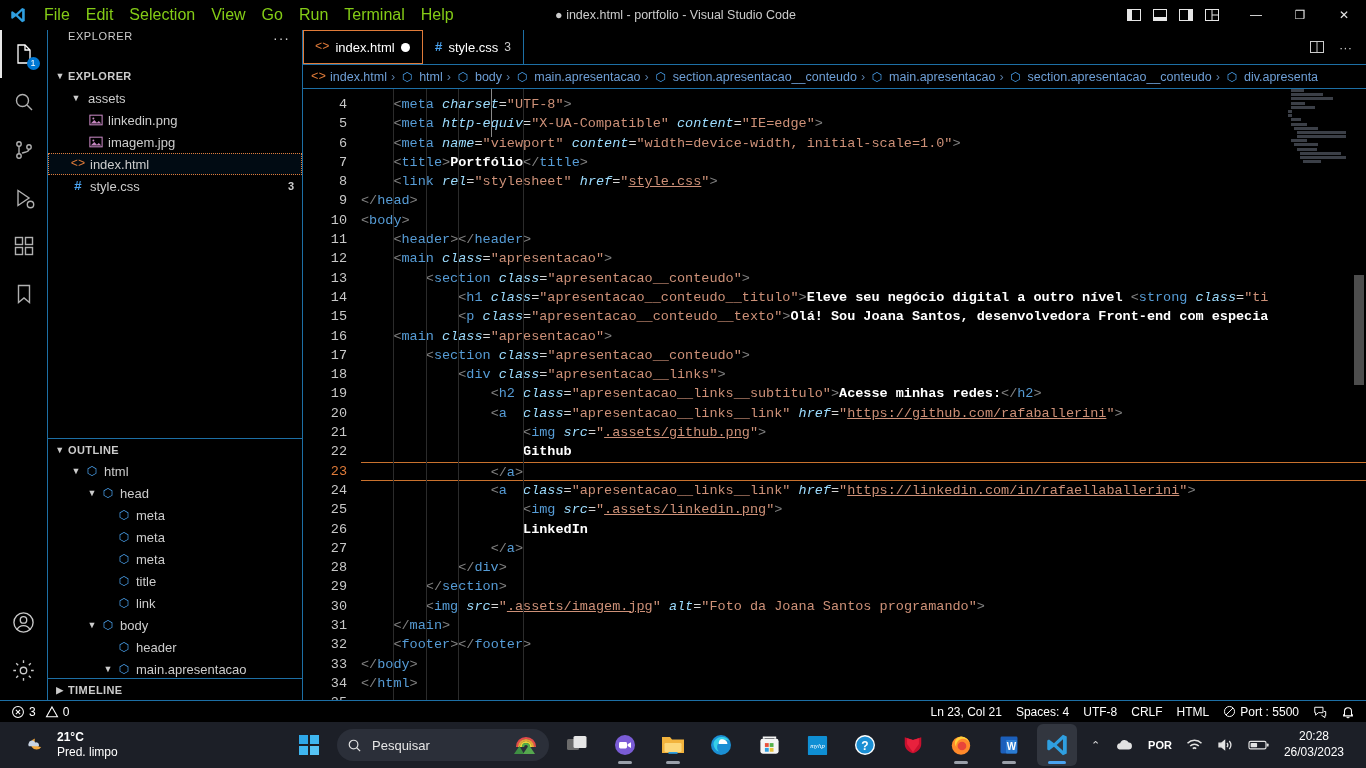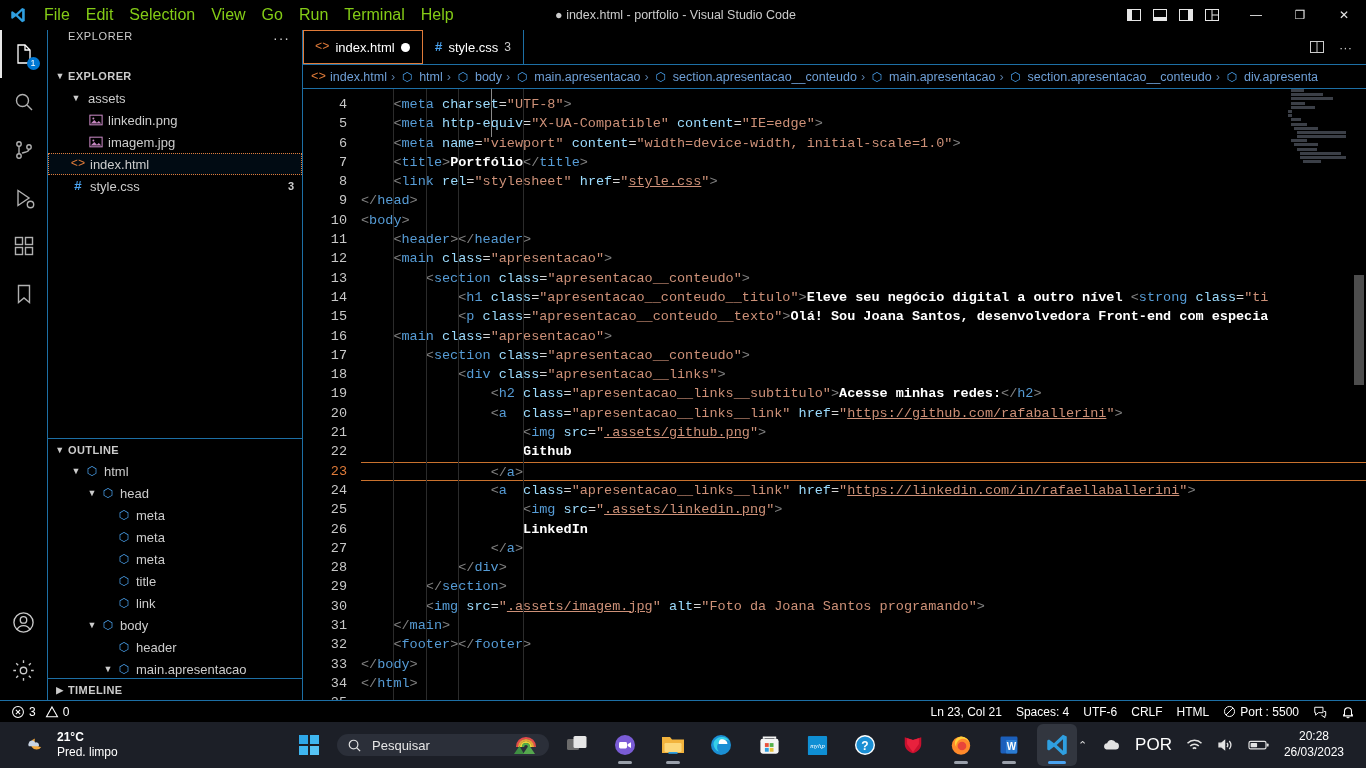--- a/index.html
+++ b/index.html
@@ -103,21 +103,21 @@
   .gutter div { height: 19.3px; line-height: 19.3px; }
   .gutter div.cur { color: #e07b39; }
   .code {
     flex: 1 1 auto; padding-top: 6px; font-family: "Liberation Mono", monospace;
     font-size: 13.5px; color: #d4d4d4; white-space: pre; overflow: hidden; position: relative;
   }
   .ln { height: 19.3px; line-height: 19.3px; position: relative; }
   .ln.highlight { border-top: 1px solid #c9722e; border-bottom: 1px solid #c9722e; }
   .t-tag   { color: #569cd6; }
   .t-punc  { color: #808080; }
-  .t-attr  { color: #9cdcfe; }
+  .t-attr  { color: #9cdcfe; font-style: italic; }
   .t-str   { color: #ce9178; }
   .t-link  { color: #ce9178; text-decoration: underline; }
   .t-txt   { color: #ffffff; font-weight: bold; }
   .t-plain { color: #d4d4d4; }
   .guide { position: absolute; top: 0; bottom: 0; width: 1px; background: #2b2b2b; }
   .guide.act { background: #8a8a8a; }
 
   .minimap { position: absolute; right: 14px; top: 0; width: 64px; height: 100%; pointer-events: none; }
   .mm-line { height: 3px; margin-bottom: 1.2px; }
   .scroll-v { position: absolute; right: 2px; top: 186px; width: 10px; height: 110px; background: #4d4d4d; border-radius: 0; }
@@ -132,21 +132,21 @@
 
   
   .taskbar {
     height: 46px; flex: 0 0 46px; background: #1c1f27; display: flex; align-items: center;
     color: #ffffff; font-size: 12px; position: relative;
   }
   .weather { display: flex; align-items: center; gap: 9px; padding-left: 22px; }
   .weather .wtxt { line-height: 1.25; font-size: 12px; }
   .tb-center { position: absolute; left: 0; right: 0; display: flex; justify-content: center; align-items: center; gap: 8px; }
   .search-pill {
-    height: 22px; width: 212px; background: #2b2f39; border-radius: 16px;
+    height: 32px; width: 212px; background: #2b2f39; border-radius: 16px;
     display: flex; align-items: center; gap: 10px; padding: 0 10px; color: #e6e6e6; font-size: 13px;
   }
   .tb-app { width: 40px; height: 42px; display: flex; align-items: center; justify-content: center; position: relative; }
   .tb-app.active { background: #32363f; border-radius: 6px; }
   .tb-app .ind { position: absolute; bottom: 2px; width: 14px; height: 3px; border-radius: 2px; background: #9aa0aa; }
   .tb-app.active .ind { background: #4aa3f0; width: 18px; }
   .tray { margin-left: auto; display: flex; align-items: center; gap: 14px; padding-right: 14px; }
   .clock { text-align: center; line-height: 1.3; font-size: 12px; padding-right: 8px; }
   svg { display: block; }
 </style>
@@ -514,21 +514,21 @@
       <svg width="14" height="14" viewBox="0 0 16 16" fill="none" stroke="#ffffff" stroke-width="1.2">
           <path d="M8 2.2 14.3 13.4H1.7L8 2.2Z"></path>
         </svg>
     </span>
     <span>0</span>
   </span>
 
   <span class="sb-right">
     <span class="sb">Ln 23, Col 21</span>
     <span class="sb">Spaces: 4</span>
-    <span class="sb">UTF-6</span>
+    <span class="sb">UTF-8</span>
     <span class="sb">CRLF</span>
     <span class="sb">HTML</span>
     <span class="sb">
       <span>
         <svg width="13" height="13" viewBox="0 0 16 16" fill="none" stroke="#ffffff" stroke-width="1.2">
             <circle cx="8" cy="8" r="6.2"></circle>
             <line x1="3.7" y1="12.3" x2="12.3" y2="3.7"></line>
           </svg>
       </span>
       <span>Port : 5500</span>
@@ -672,21 +672,21 @@
     </div>
   </div>
 
   <div class="tray">
     <span style="color:#dcdcdc;font-size:11px">⌃</span>
     <span>
       <svg width="20" height="14" viewBox="0 0 20 14">
           <path d="M5.5 11.5a3.2 3.2 0 0 1 .6-6.3 4.6 4.6 0 0 1 8.6-.6 3.4 3.4 0 0 1-.4 6.9H5.5Z" fill="#e2e2e2"></path>
         </svg>
     </span>
-    <span style="font-size:17px;font-weight:normal">POR</span>
+    <span style="font-size:11px;font-weight:bold">POR</span>
     <span>
       <svg width="17" height="14" viewBox="0 0 17 14" fill="none" stroke="#e2e2e2" stroke-width="1.5">
           <path d="M1.5 5.2a10 10 0 0 1 14 0"></path>
           <path d="M4.2 8a6.2 6.2 0 0 1 8.6 0"></path>
           <path d="M6.8 10.6a2.6 2.6 0 0 1 3.4 0"></path>
         </svg>
     </span>
     <span>
       <svg width="17" height="14" viewBox="0 0 17 14" fill="none" stroke="#e2e2e2" stroke-width="1.3">
           <path d="M2 5.2h2.4L7.6 2.6v8.8L4.4 8.8H2V5.2Z" fill="#e2e2e2"></path>

